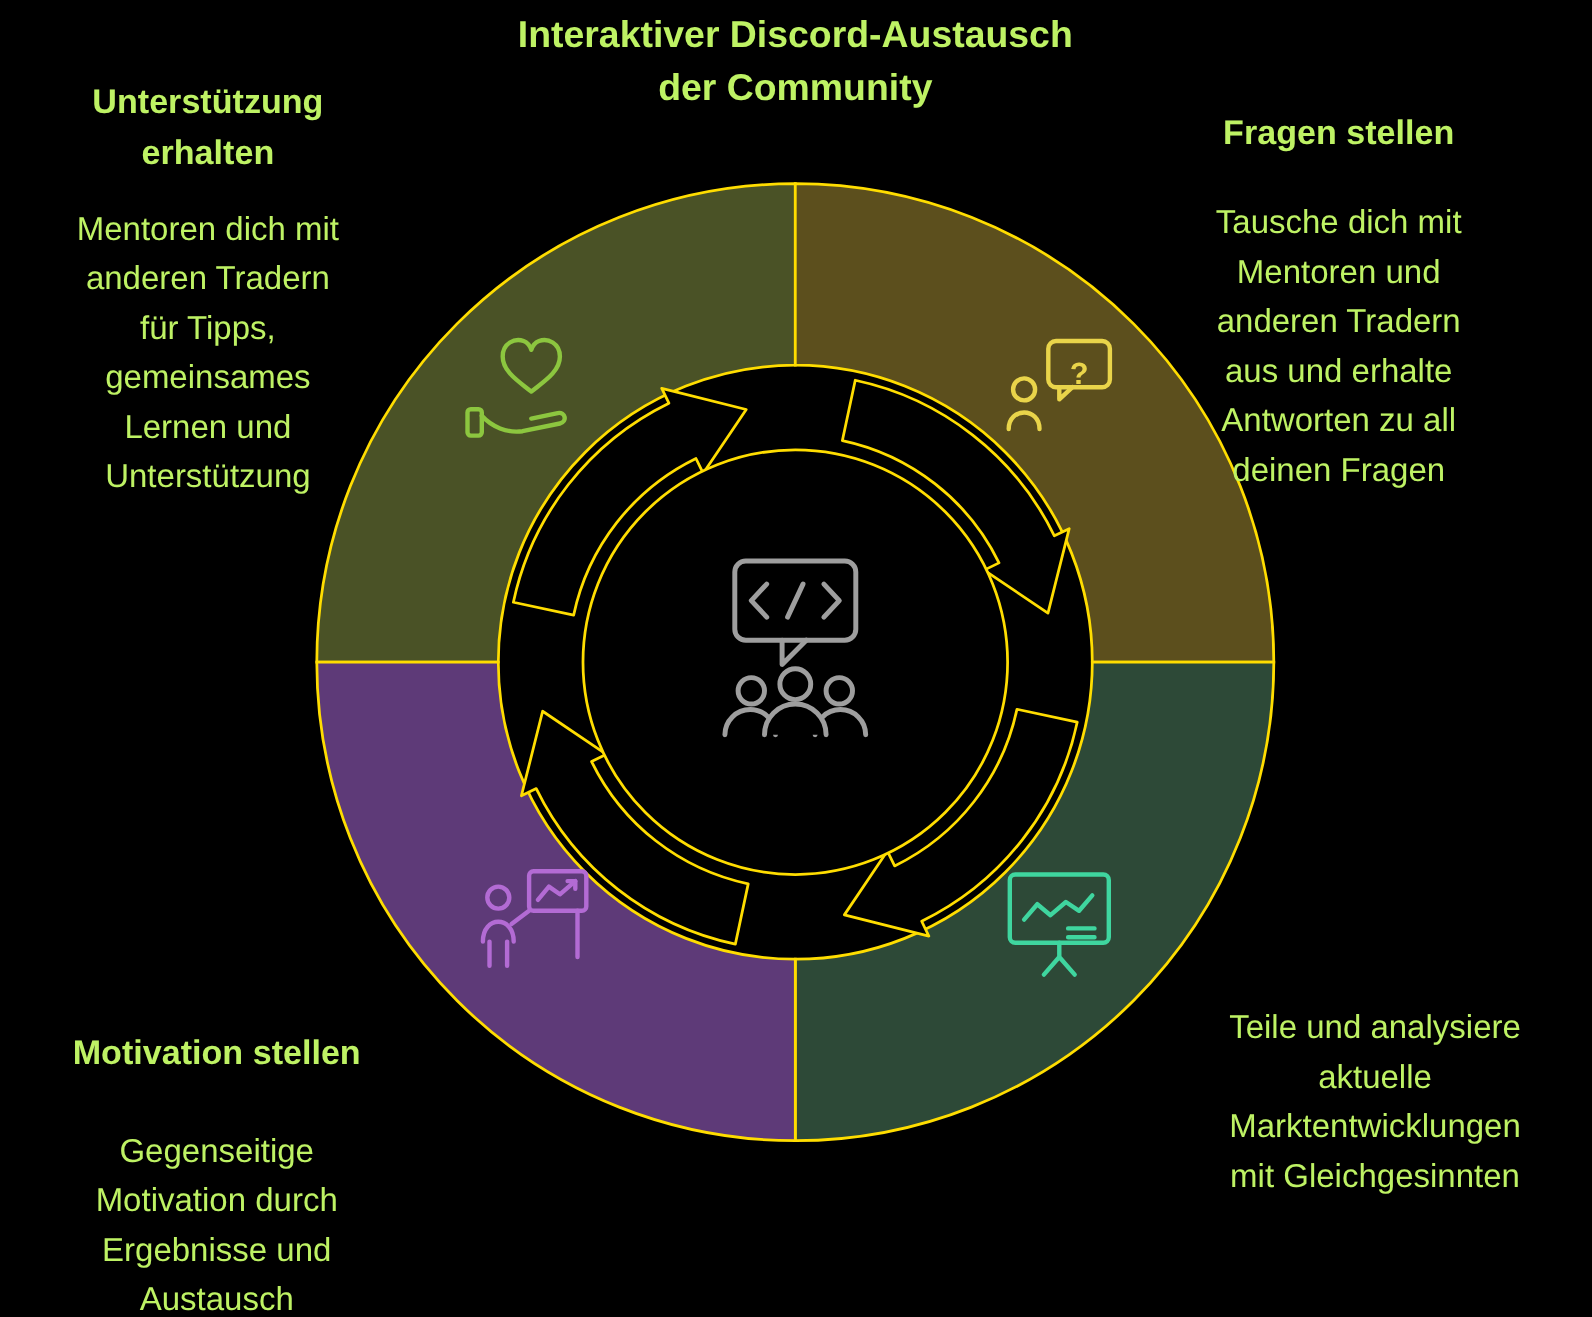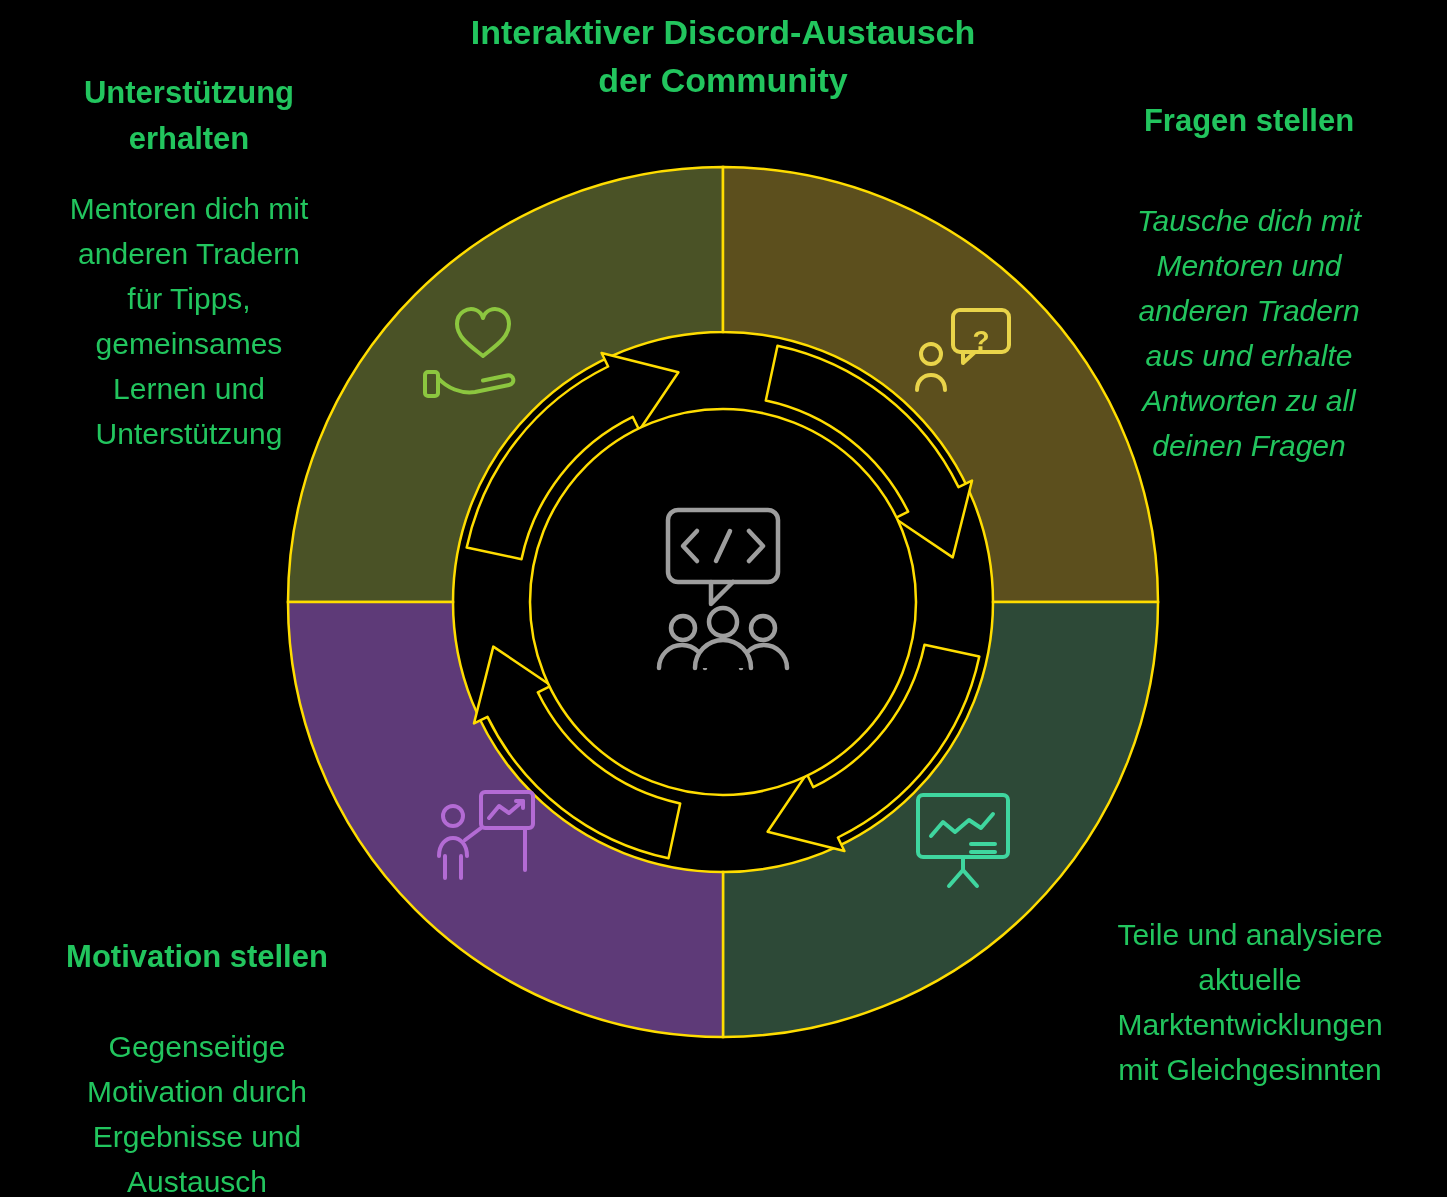--- a/index.html
+++ b/index.html
@@ -9,32 +9,32 @@
     width:1447px;
     height:1197px;
     background:#000;
     overflow:hidden;
     font-family:"Liberation Sans", sans-serif;
   }
   .diagram-svg { position:absolute; left:0; top:0; }
   .text-block {
     position:absolute;
     text-align:center;
-    color:#22c55e;
+    color:#bef264;
     white-space:pre-line;
   }
   .title { left:403px; top:8px; width:640px; font-size:34px; font-weight:700; line-height:1.42; }
   .heading { font-size:31px; font-weight:700; line-height:1.48; }
   .body-text { font-size:30px; font-weight:400; line-height:1.5; }
   .nw { left:28px;  top:52px;  width:322px; }
-  .ne { left:1088px; top:80px; width:322px; }
+  .ne { left:1056px; top:80px; width:322px; }
   .sw { left:12px;  top:916px; width:370px; }
   .se { left:1062px; top:890px; width:376px; }
   .nw .body-text { margin-top:6px; }
-  .ne .body-text { margin-top:36px;font-style:italic; }
+  .ne .body-text { margin-top:18px; }
   .sw .body-text { margin-top:26px; }
   .se .body-text { margin-top:4px; }
 </style>
 </head>
 <body>
 
 <div class="canvas">
 
   <svg class="diagram-svg" width="1447" height="1197" viewBox="0 0 1447 1197">
     <defs>

